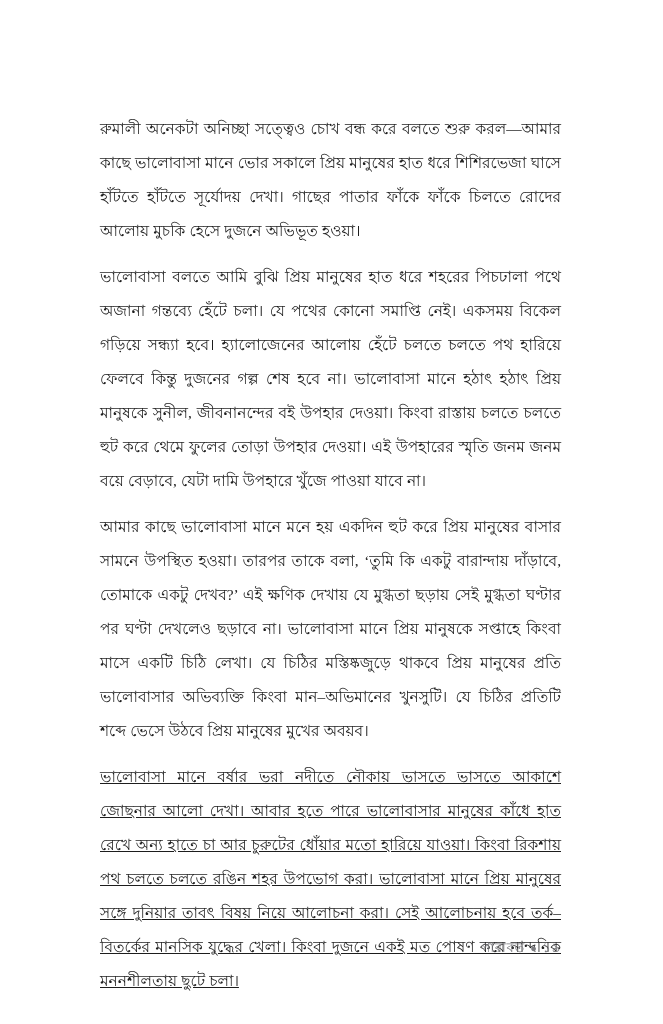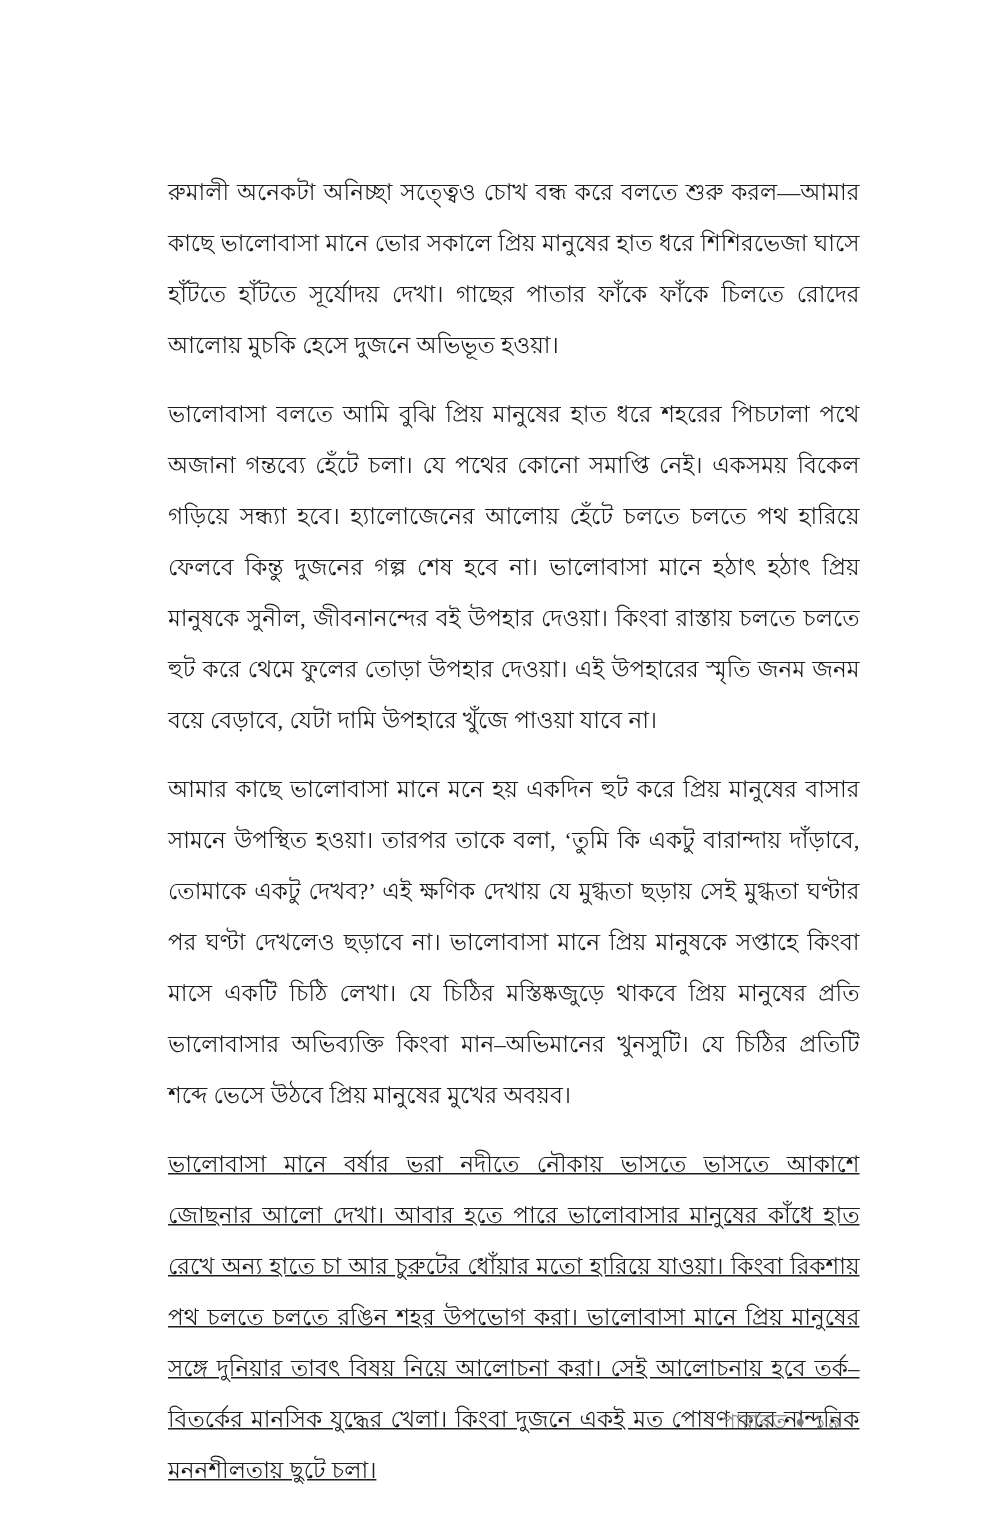--- a/index.html
+++ b/index.html
@@ -17,21 +17,20 @@
     margin: 0 auto;
     overflow: hidden;
     box-sizing: border-box;
   }
 
   .text-block {
     position: absolute;
     left: 100px;
     top: 112px;
     width: 461px;
-    margin-left: 12px;
   }
 
   .para {
     margin: 0 0 12px 0;
     padding: 0;
     font-family: "Liberation Serif", "DejaVu Serif", serif;
     font-size: 15.4px;
     line-height: 34px;
     color: #1d1d1d;
     text-align: justify;

